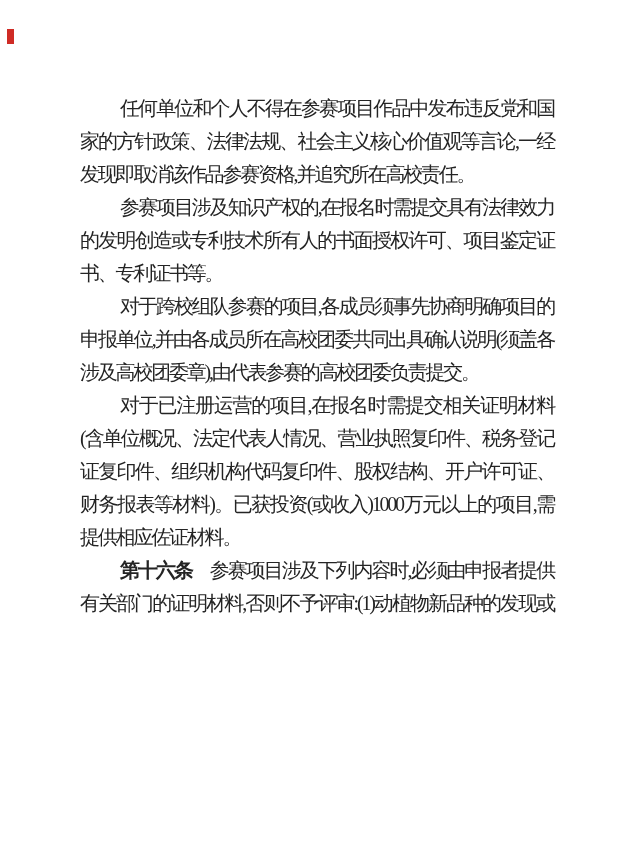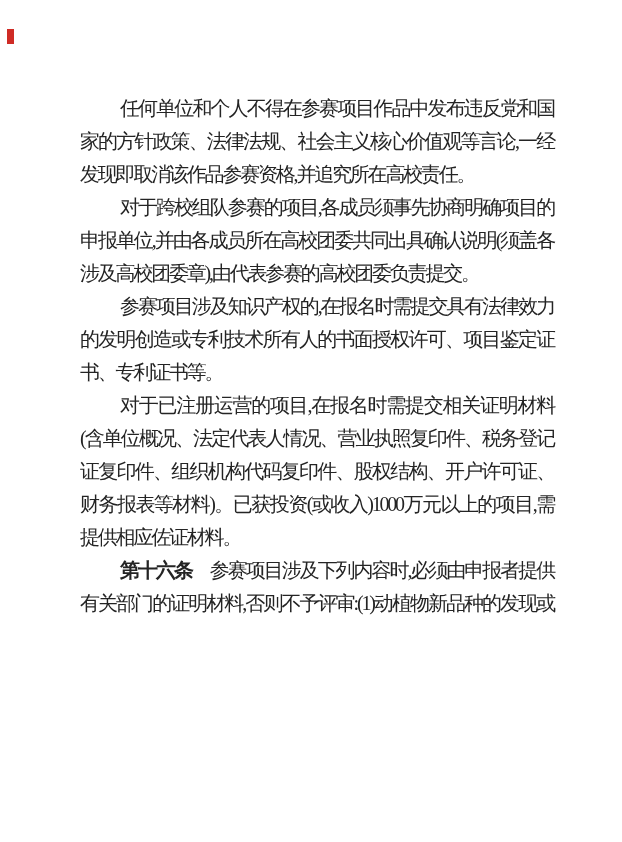--- a/index.html
+++ b/index.html
@@ -59,23 +59,23 @@
 
 <div class="page">
 
   <div class="red-mark" style="background: rgb(207, 43, 37);"></div>
 
   <div class="content">
 
     <p class="para"><span class="lead"></span><span>任何单位和个人不得在参赛项目作品中发布违反党和国家的方针政策、法律法规、社会主义核心价值观等言论,一经发现即取消该作品参赛资格,并追究所在高校责任。</span></p>
 
 
+    <p class="para"><span class="lead"></span><span>参赛项目涉及知识产权的,在报名时需提交具有法律效力的发明创造或专利技术所有人的书面授权许可、项目鉴定证书、专利证书等。</span></p>
+
     <p class="para"><span class="lead"></span><span>对于跨校组队参赛的项目,各成员须事先协商明确项目的申报单位,并由各成员所在高校团委共同出具确认说明(须盖各涉及高校团委章),由代表参赛的高校团委负责提交。</span></p>
-
-    <p class="para"><span class="lead"></span><span>参赛项目涉及知识产权的,在报名时需提交具有法律效力的发明创造或专利技术所有人的书面授权许可、项目鉴定证书、专利证书等。</span></p>
 
     <p class="para"><span class="lead"></span><span>对于已注册运营的项目,在报名时需提交相关证明材料(含单位概况、法定代表人情况、营业执照复印件、税务登记证复印件、组织机构代码复印件、股权结构、开户许可证、财务报表等材料)。已获投资(或收入)1000万元以上的项目,需提供相应佐证材料。</span></p>
 
 
     <p class="para"><span class="lead">第十六条</span><span>参赛项目涉及下列内容时,必须由申报者提供有关部门的证明材料,否则不予评审:(1)动植物新品种的发现或培育,须有省级以上农科部门或科研院所开具证明。(2)对国家</span></p>
 
   </div>
 
   <div class="page-number">— 11 —</div>
 

